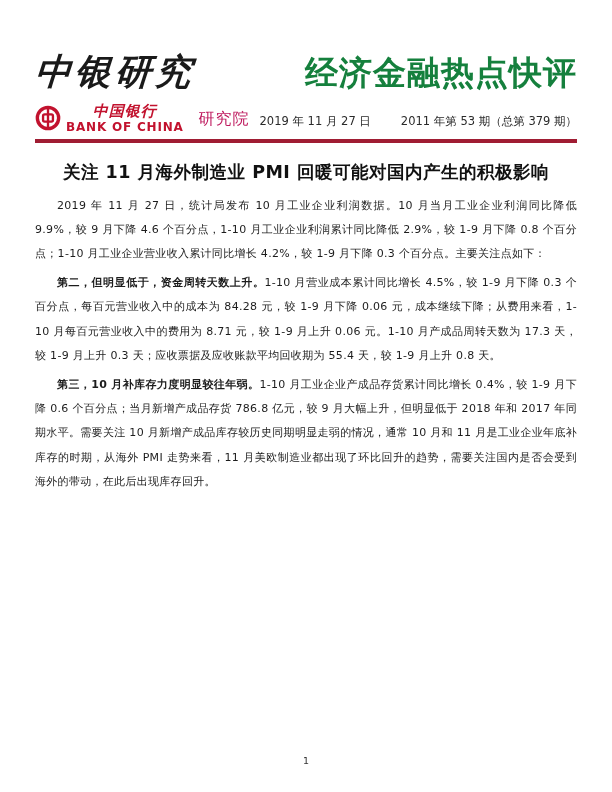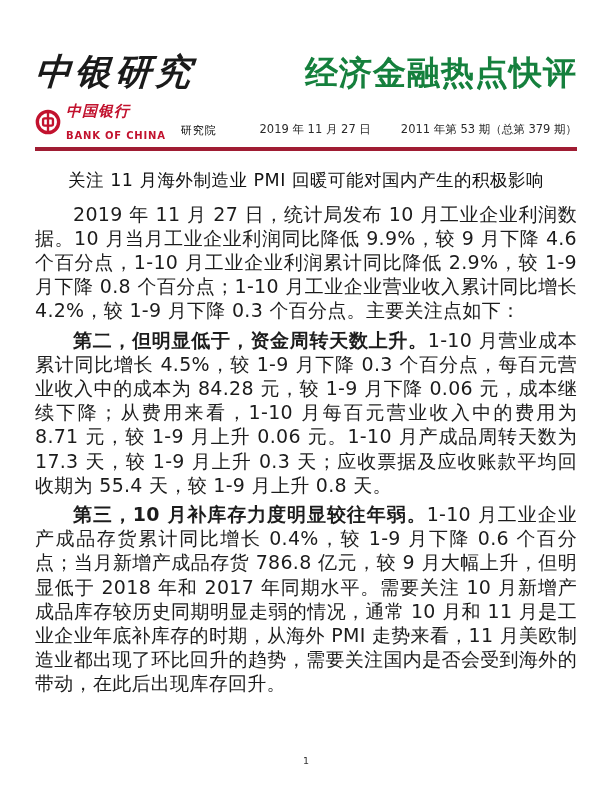--- a/index.html
+++ b/index.html
@@ -50,32 +50,33 @@
   .boc-emblem { width: 26px; height: 26px; flex: 0 0 auto; }
   .boc-names { margin-left: 5px; display: flex; flex-direction: column; line-height: 1; }
   .boc-cn {
     font-family: "DejaVu Serif", "Liberation Serif", serif;
     font-style: italic;
     font-weight: 700;
     font-size: 15px;
     color: #c2122e;
     letter-spacing: 1px;
     white-space: nowrap;
+    text-align: center;
   }
   .boc-en {
-    font-size: 10px;
+    font-size: 12px;
     font-weight: 700;
     color: #c2122e;
     letter-spacing: 0.8px;
-    margin-top: 12px;
+    margin-top: 2px;
     white-space: nowrap;
   }
   .institute-label {
-    font-size: 11px;
-    color: #000000;
+    font-size: 16px;
+    color: #be185d;
     margin-left: 15px;
     letter-spacing: 1px;
     align-self: flex-end;
     padding-bottom: 3px;
   }
   .date-issue {
     display: flex;
     align-items: flex-end;
     gap: 30px;
     font-size: 11.5px;
@@ -88,27 +89,27 @@
     background: #a01d33;
     width: 100%;
     border: none;
   }
 
   
   .article-title {
     margin-top: 17px;
     text-align: center;
     font-size: 17.5px;
-    font-weight: 400;
+    font-weight: 700;
     color: #111111;
     letter-spacing: 0.5px;
   }
   .article-body { margin-top: 10px; }
   .para {
-    font-size: 19px;
+    font-size: 11px;
     line-height: 24.2px;
     color: #1c1c1c;
     text-align: justify;
     text-indent: 2em;
     letter-spacing: 0.3px;
     margin-bottom: 5px;
   }
   .para .lead { font-weight: 700; }
 
   

